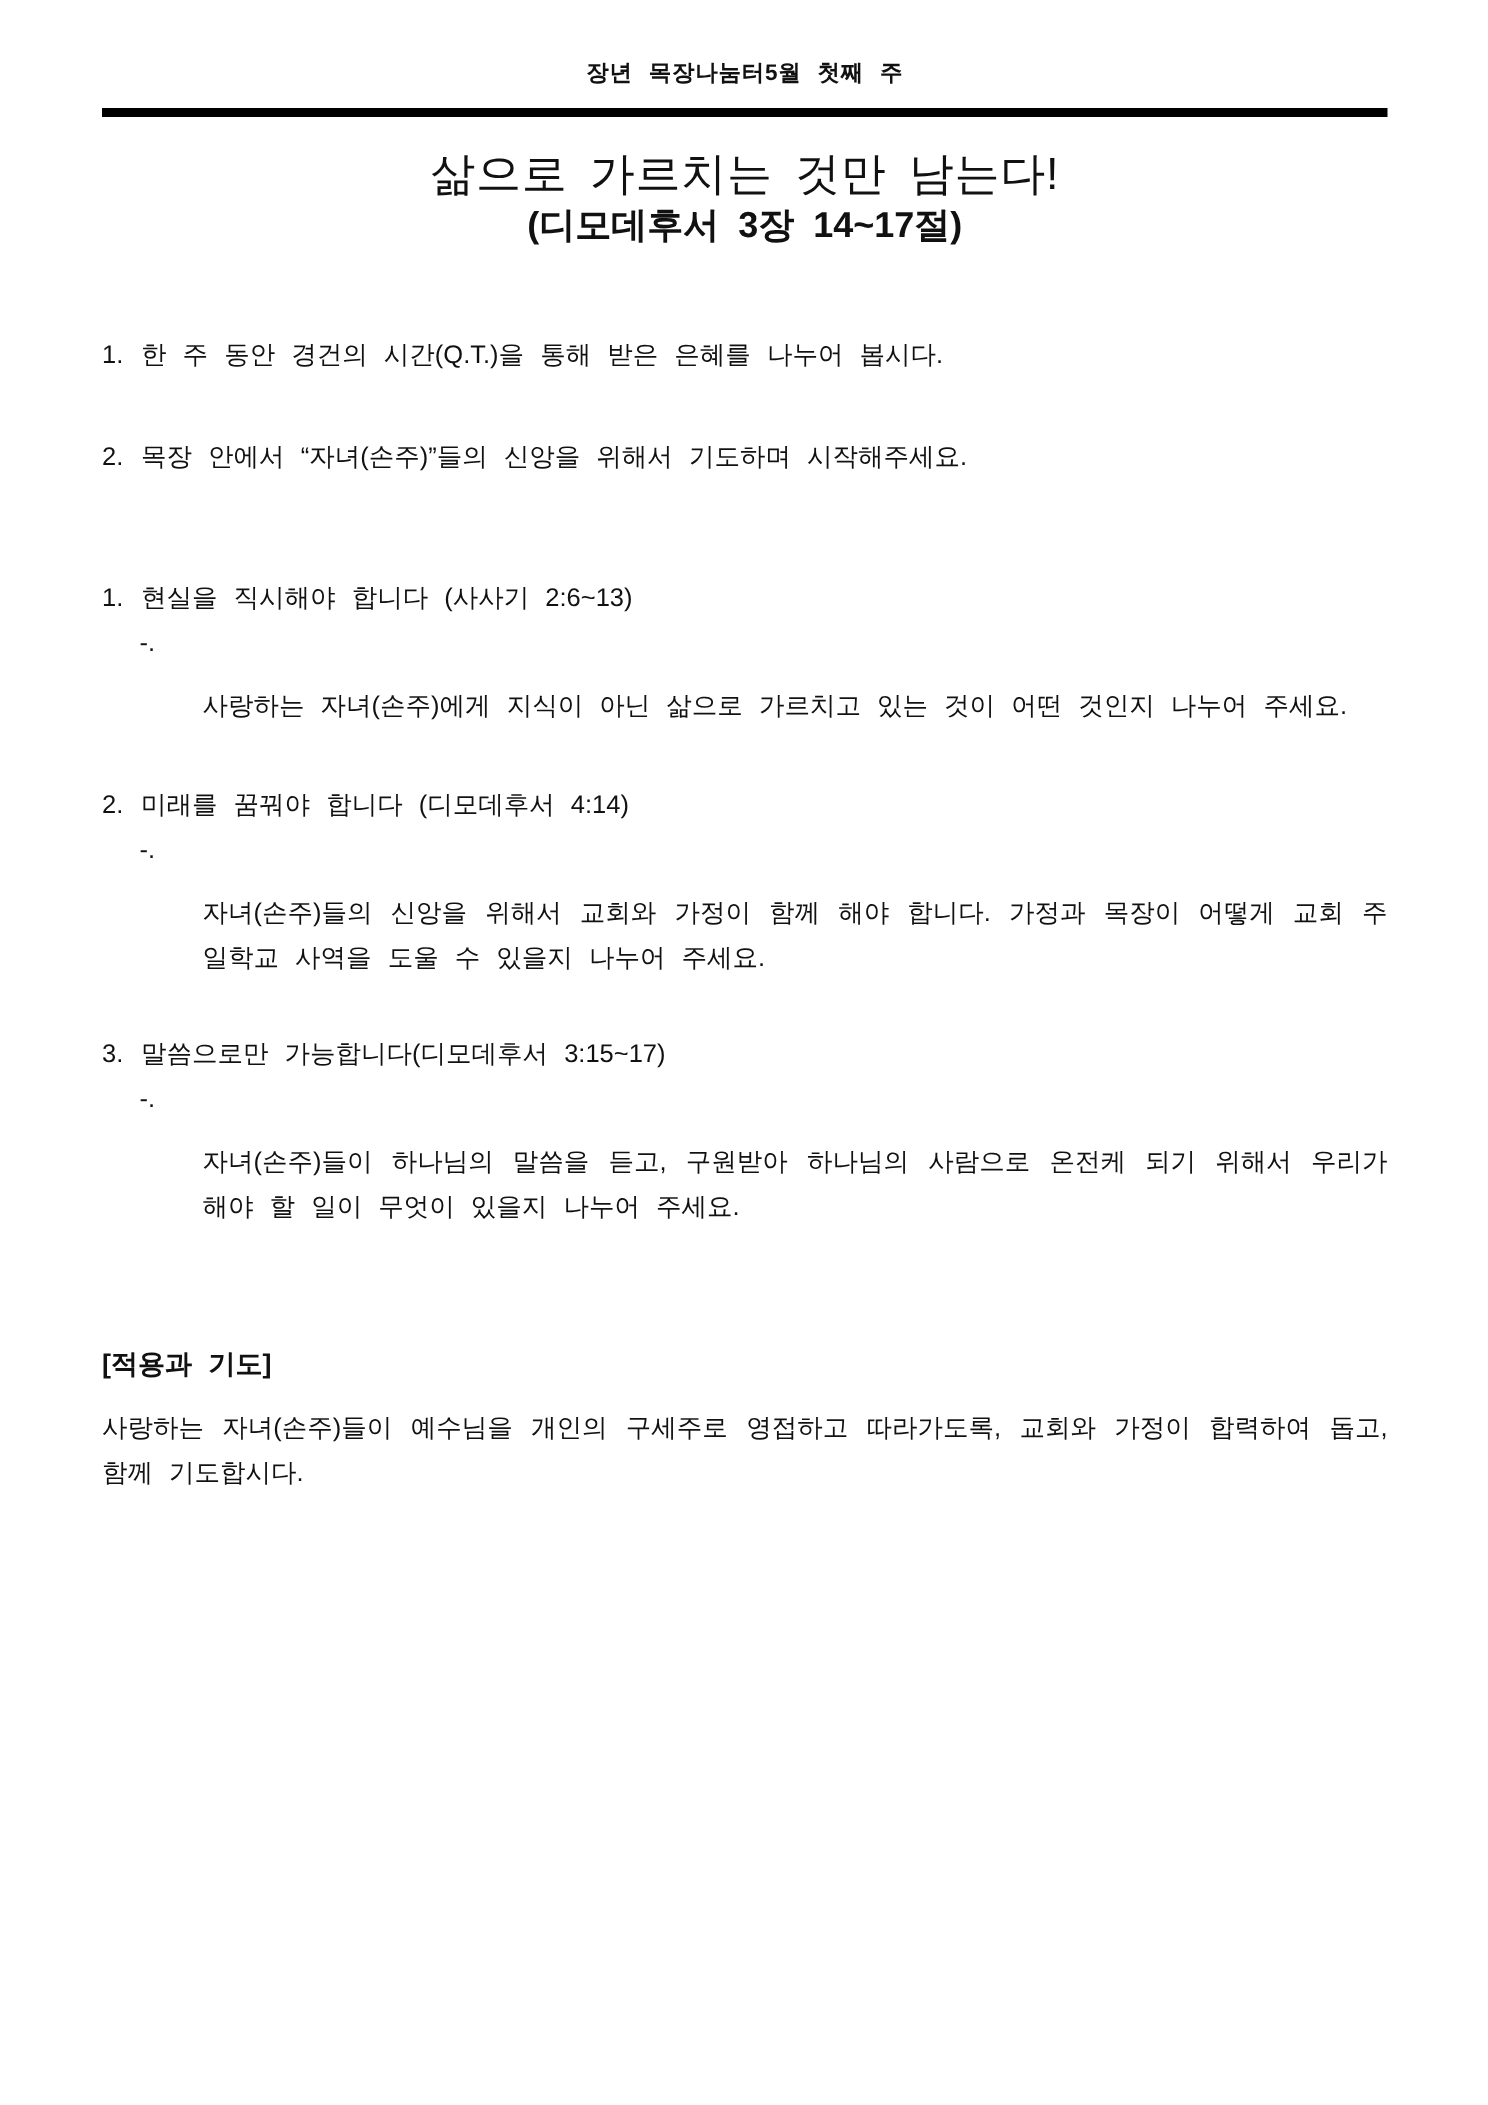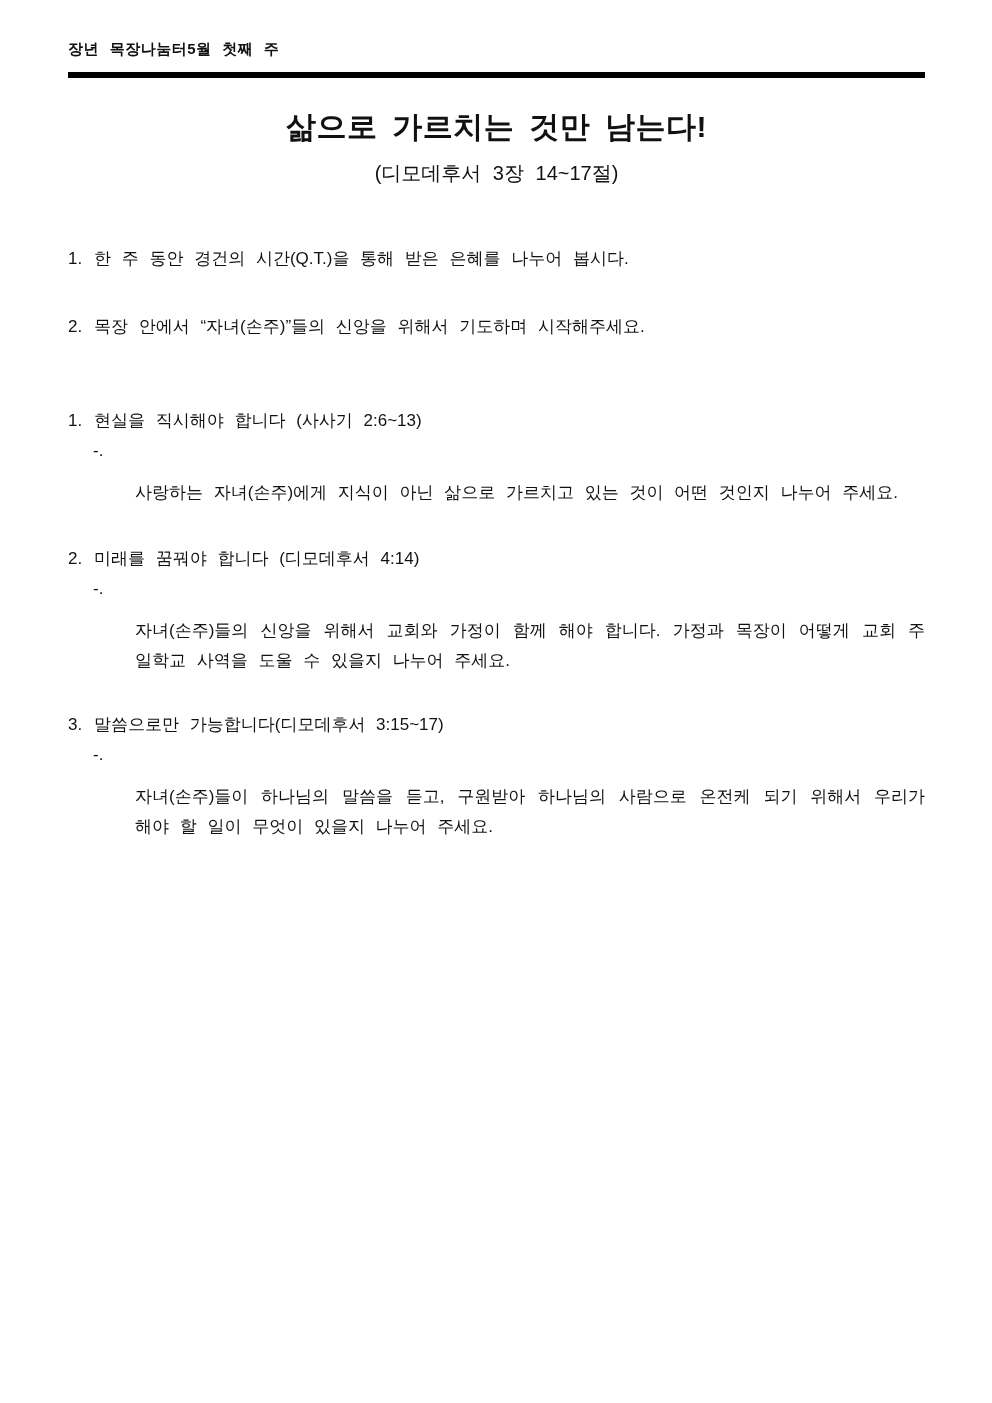--- a/index.html
+++ b/index.html
@@ -16,46 +16,45 @@
     color: #111111;
     font-family: "Liberation Sans", "DejaVu Sans", sans-serif;
     box-sizing: border-box;
     padding: 39px 67px 0 68px;
     word-spacing: 6px;
     overflow: hidden;
   }
   
   .hdr {
     display: flex;
-    justify-content: flex-start;
+    justify-content: center;
     align-items: baseline;
     font-size: 15px;
     font-weight: 600;
     line-height: 20px;
     letter-spacing: 0.5px;
   }
   .hdr-rule {
     margin-top: 13px;
     height: 6px;
     background: #000000;
   }
   
   .title {
-    margin-top: 29px;
+    margin-top: 19px;
     text-align: center;
     font-size: 30px;
-    font-weight: 700;
+    font-weight: 400;
     line-height: 40px;
     letter-spacing: 0.5px;
   }
   .subtitle {
-    margin-top: 12px;
     text-align: center;
-    font-size: 20px;
-    font-weight: 400;
+    font-size: 24px;
+    font-weight: 700;
     line-height: 28px;
   }
   
   .sec-heading {
     font-size: 18px;
     font-weight: 700;
     line-height: 26px;
   }
   .sec1 { margin-top: 57px; }
   .sec2 { margin-top: 64px; }
@@ -148,14 +147,18 @@
     <div class="item body-text mt-gap3">
       <span class="marker">3.</span>
       <span class="itext">말씀으로만 가능합니다(디모데후서 3:15~17)</span>
     </div>
     <div class="subitem body-text">
       <span class="smarker">-.</span>
       <span class="stext">자녀(손주)들이 하나님의 말씀을 듣고, 구원받아 하나님의 사람으로 온전케 되기 위해서 우리가 해야 할 일이 무엇이 있을지 나누어 주세요.</span>
     </div>
   </div>
 
+  <div class="sec3">
+    <div class="sec-heading">[적용과 기도]</div>
+    <div class="paragraph body-text mt-para">사랑하는 자녀(손주)들이 예수님을 개인의 구세주로 영접하고 따라가도록, 교회와 가정이 합력하여 돕고, 함께 기도합시다.</div>
+  </div>
 
 </div>
 
 </body></html>

